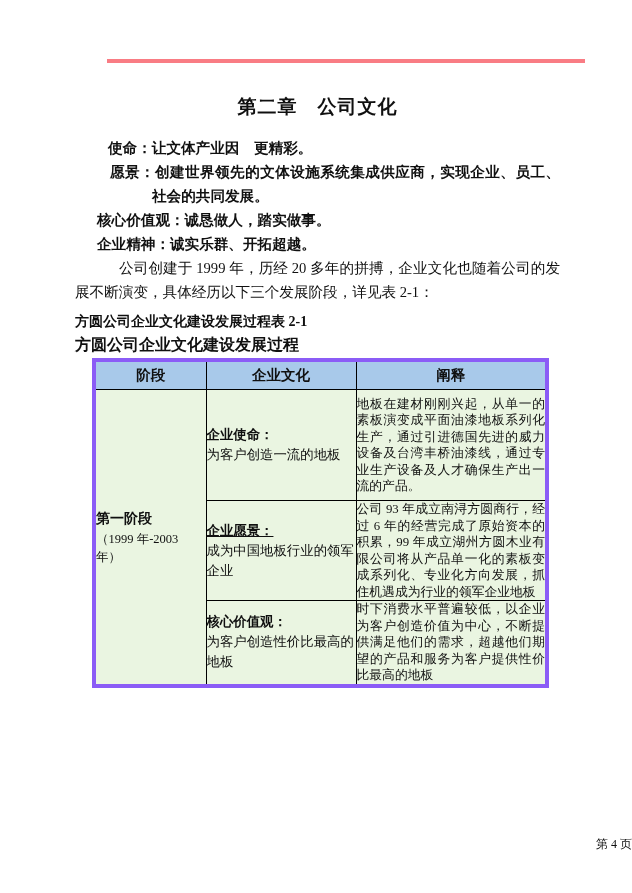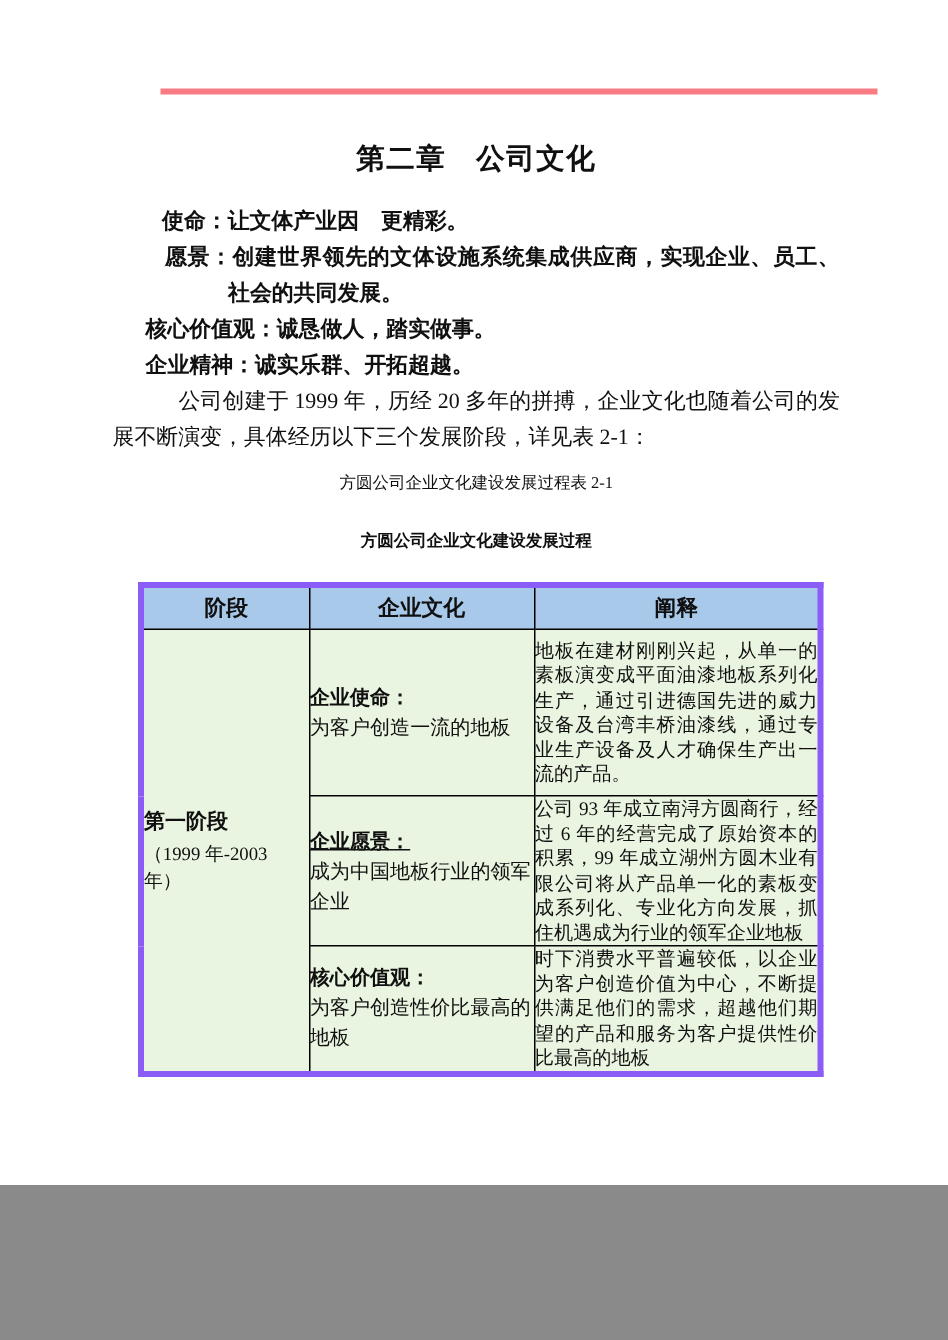--- a/index.html
+++ b/index.html
@@ -4,21 +4,21 @@
 <style>
   :root{
     --accent:#f97c84;
     --hdr-bg:#a8c9ea;
     --body-bg:#eaf5e1;
     --ink:#101010;
   }
   html,body{margin:0;padding:0;background:#8a8a8a;}
   .page{
     position:relative;
-    width:632px;height:790px;
+    width:632px;height:893px;
     margin:0 auto;
     background:#ffffff;
     font-family:"Liberation Serif","DejaVu Serif",serif;
     color:var(--ink);
     overflow:hidden;
   }
   .accent-line{
     position:absolute;left:107px;top:59px;
     width:478px;height:4px;
     background:var(--accent);
@@ -37,25 +37,25 @@
     text-align:justify;
   }
   .intro{ text-indent:35px; }
   .bold-line{ font-weight:bold; }
   .mission{ text-indent:33px; }
   .vision{ padding-left:77px; text-indent:-42px; }
   .values, .spirit{ text-indent:22px; }
   .history{ text-indent:44px; }
   .tbl-caption{
     margin:6px 0 0 0;
-    font-size:11px;font-weight:normal;text-align:center;line-height:24px;
+    font-size:14px;font-weight:bold;text-align:left;line-height:24px;
   }
   .tbl-subtitle{
-    margin:16px;
-    font-size:11px;font-weight:bold;text-align:center;line-height:22px;
+    margin:0;
+    font-size:16px;font-weight:bold;line-height:22px;
   }
   .culture-table{
     margin:2px 0 0 17px;
     width:453px;
     border-collapse:collapse;
     border:4px solid #8b5cf6;
     table-layout:fixed;
   }
   .culture-table th, .culture-table td{
     border:1px solid #000;

